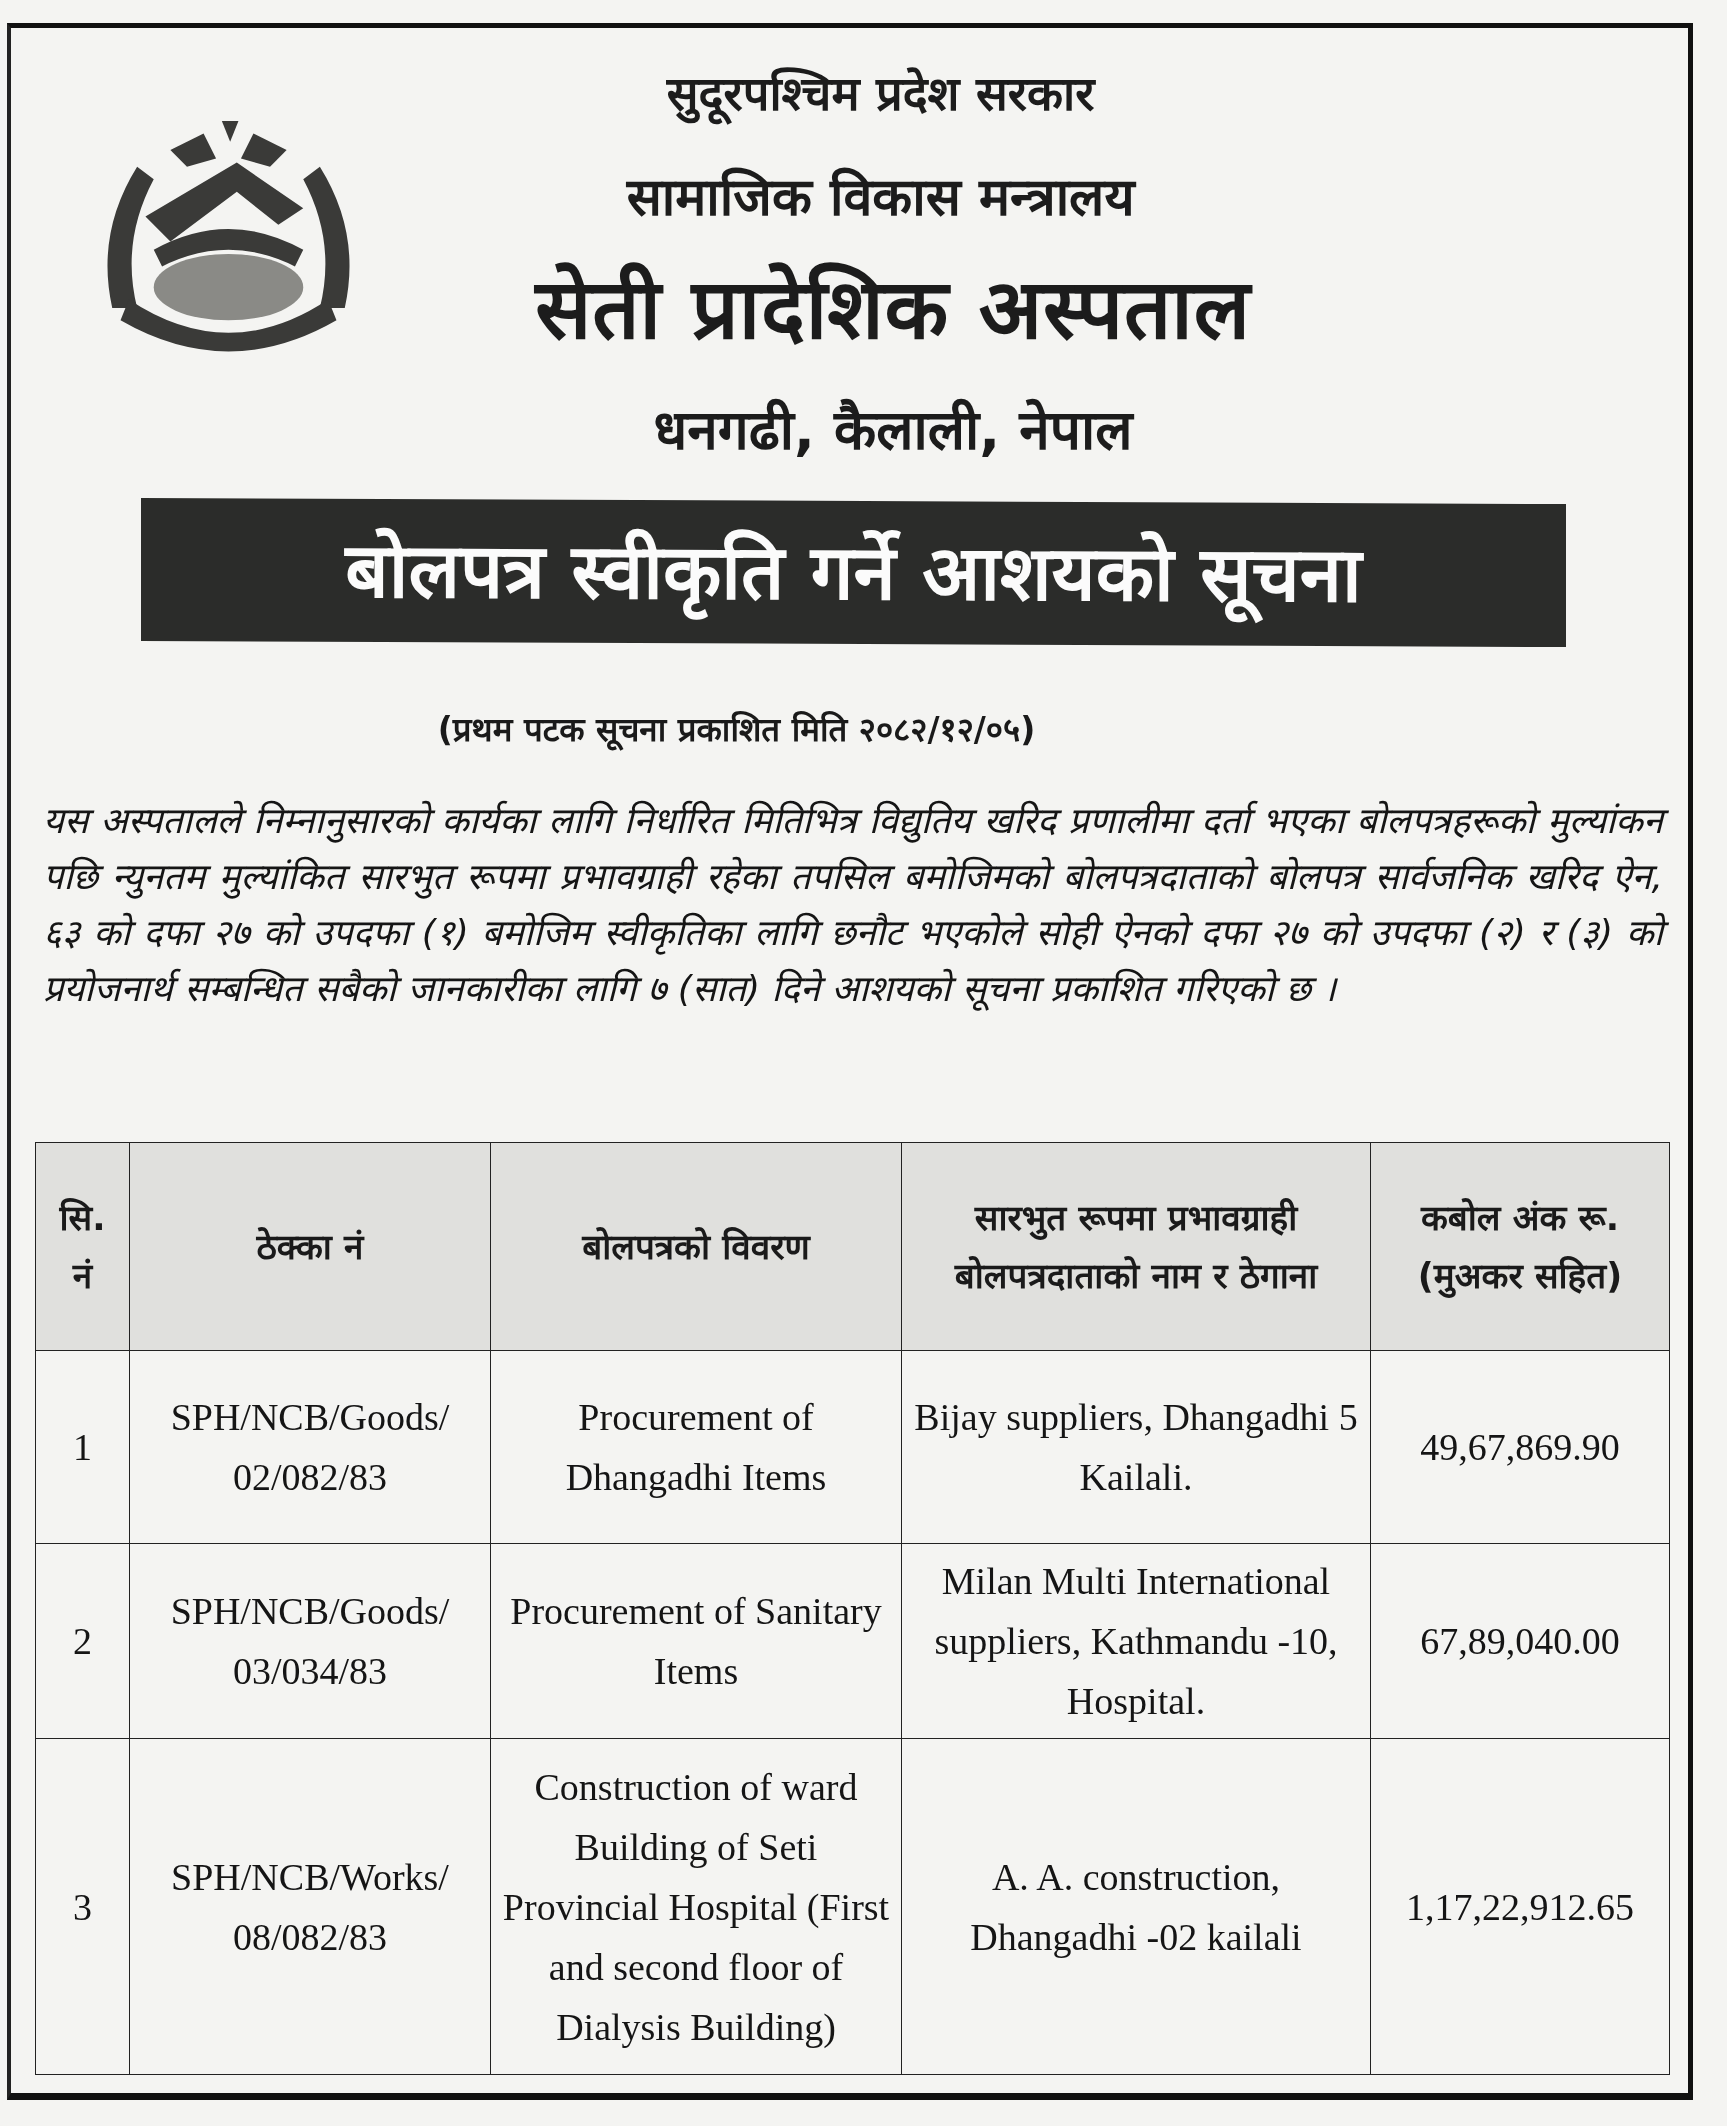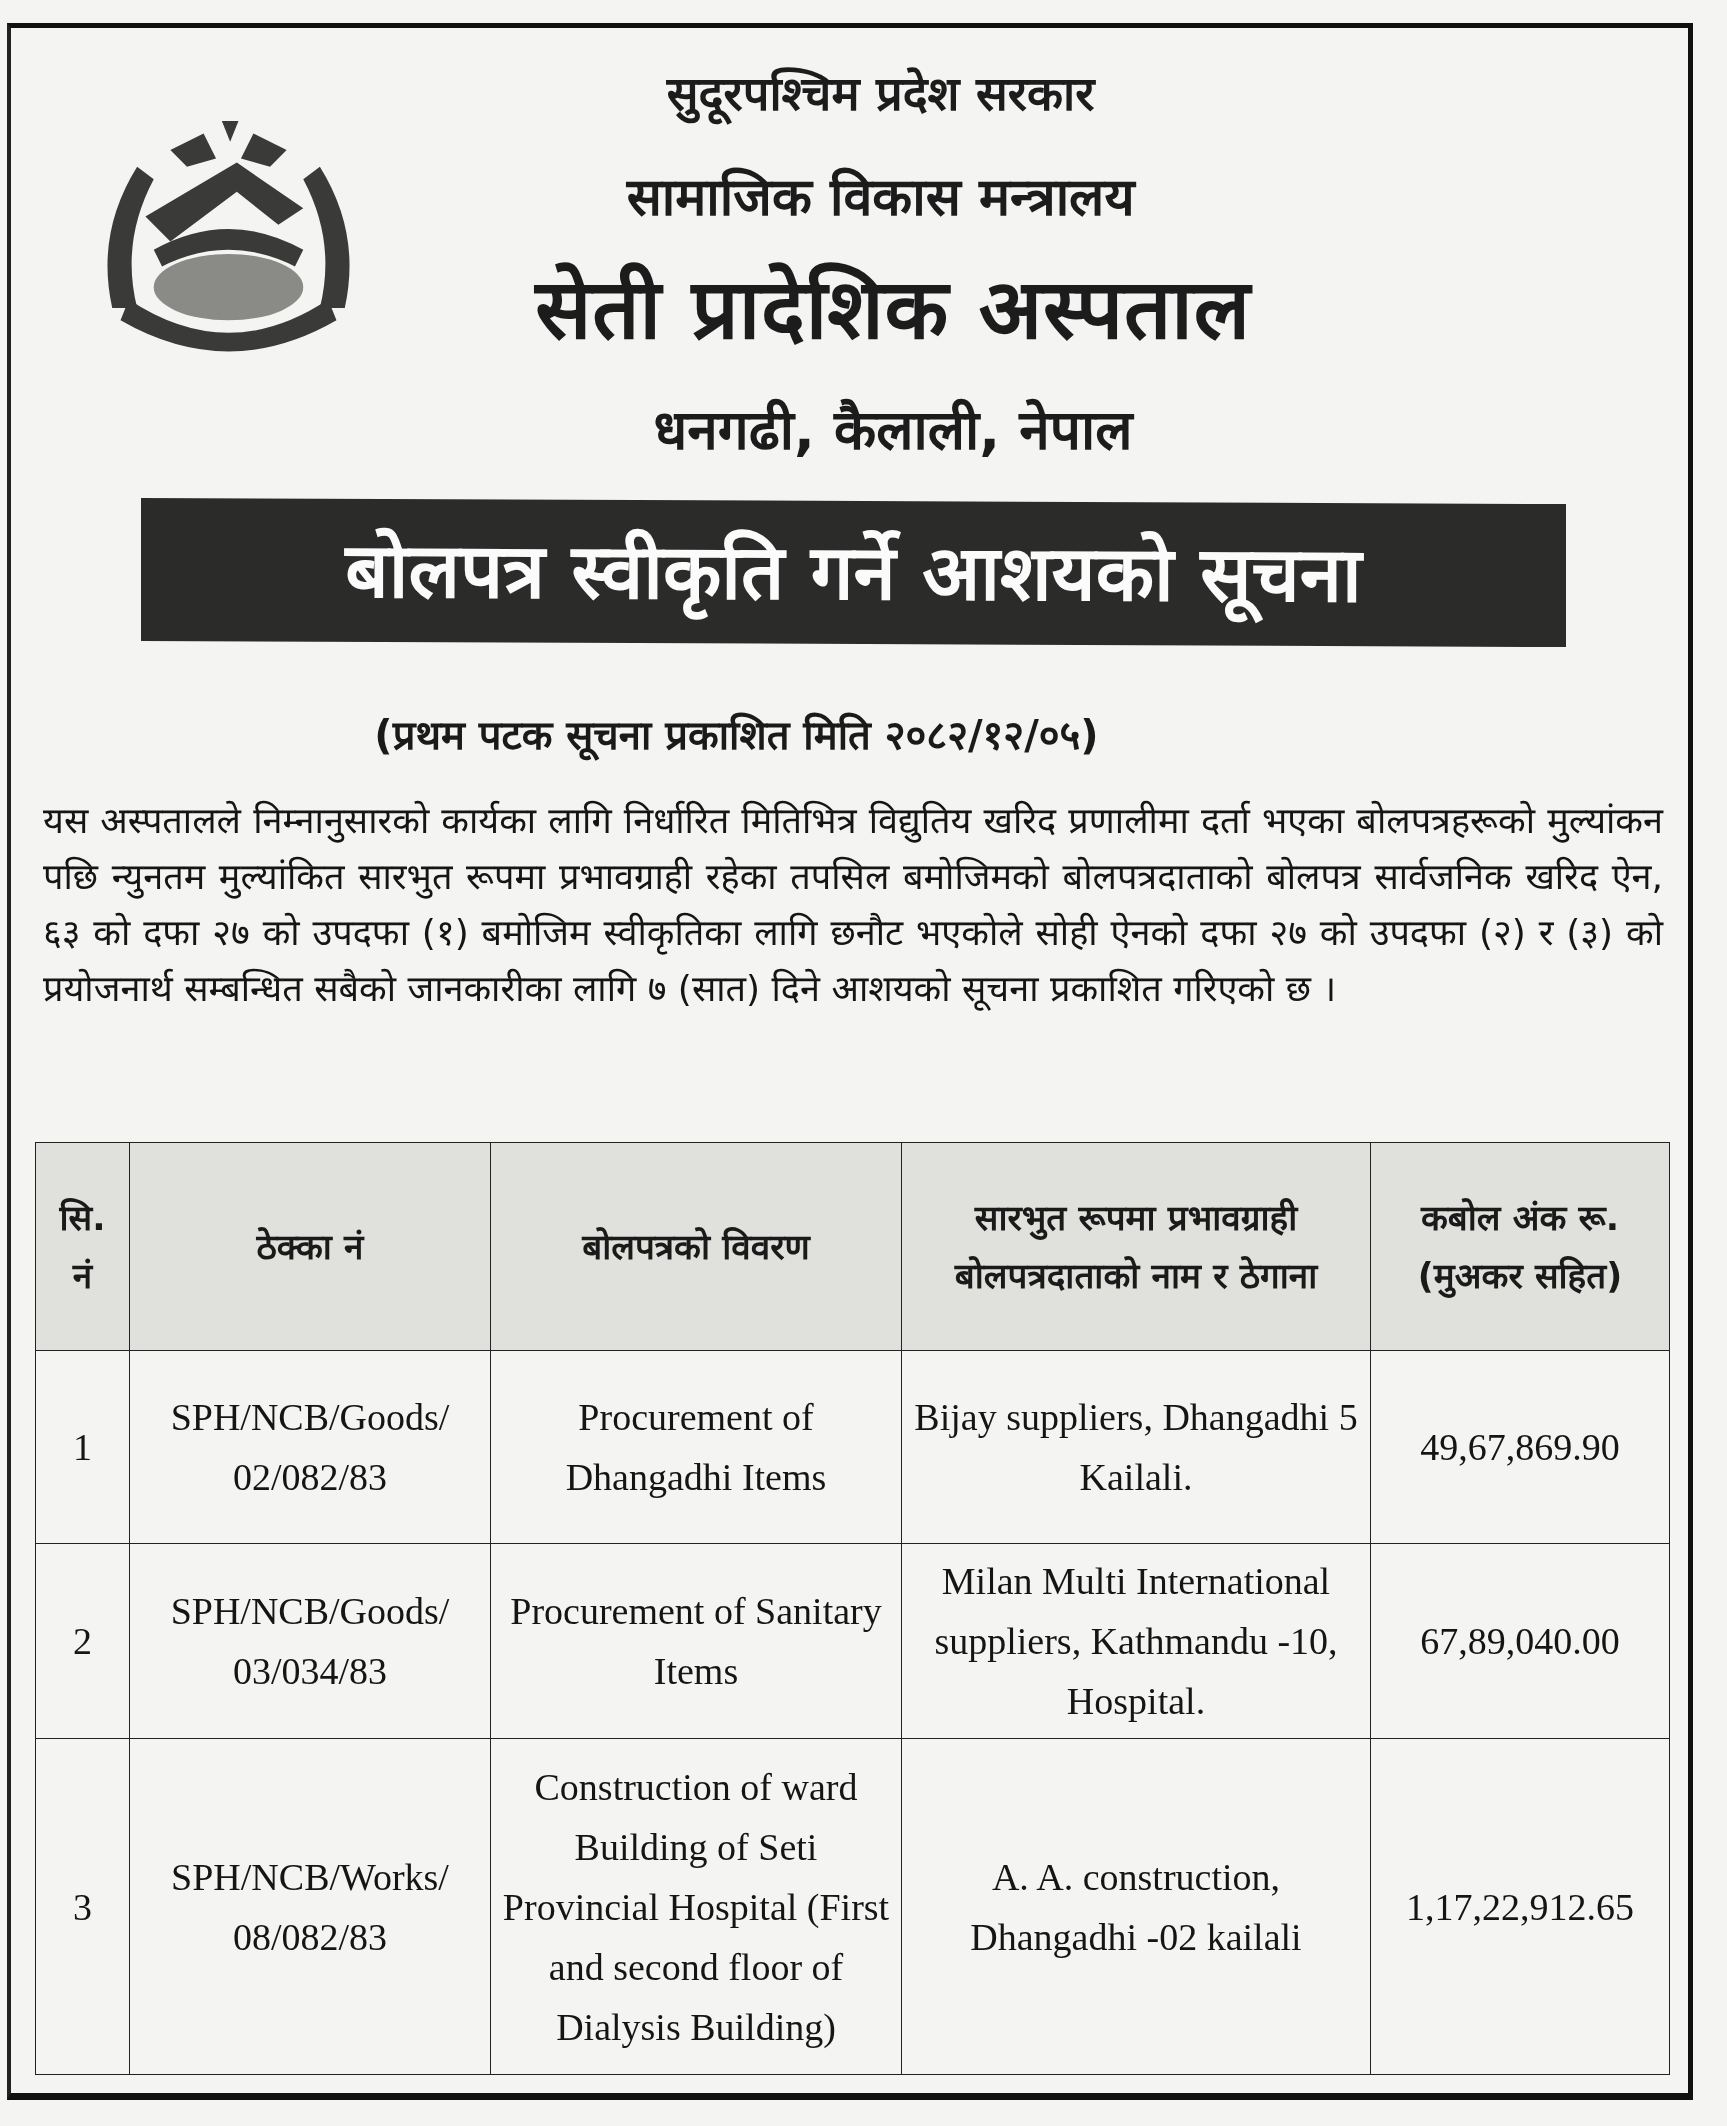--- a/index.html
+++ b/index.html
@@ -22,24 +22,24 @@
   .l1 { top: 60px; font-size: 47px; left: 16.6px; }
   .l2 { top: 159px; font-size: 52px; left: 16.6px; }
   .l3 { top: 249px; font-size: 83px; left: 29px; letter-spacing: 0.8px; }
   .l4 { top: 390px; font-size: 55px; left: 29px; }
   .banner {
     position: absolute; left: 141px; top: 501px; width: 1425px; height: 143px;
     background: #2b2c2a; color: #fbfbfb; text-align: center;
     font-size: 76px; font-weight: bold; line-height: 143px;
     transform: skewY(0.25deg);
   }
-  .subdate { position: absolute; left: 0; top: 706px; width: 1440px; text-align: center; font-size: 40px; font-weight: bold; padding-left: 33px; box-sizing: border-box; }
+  .subdate { position: absolute; left: 0; top: 706px; width: 1440px; text-align: center; font-size: 33px; font-weight: bold; padding-left: 33px; box-sizing: border-box; }
   .para {
     position: absolute; left: 43px; top: 793px; width: 1620px;
-    font-size: 36px; line-height: 56px; text-align: justify; color: #151515;
+    font-size: 36px; line-height: 56px; text-align: justify; color: #151515; font-style: italic;
   }
   table.tbl {
     position: absolute; left: 35px; top: 1142px; width: 1635px; height: 932px;
     border-collapse: collapse; table-layout: fixed; border-radius: 23px;
   }
   .tbl th, .tbl td { border: 1.7px solid #222; text-align: center; vertical-align: middle; padding: 6.6px 8.3px; }
   .tbl th { background: #e0e0dd; font-size: 35px; font-weight: bold; line-height: 58px; font-family: "DejaVu Sans", sans-serif; }
   .tbl td { font-family: "Liberation Serif", serif; font-size: 38px; line-height: 60px; color: #151515; }
   .tbl thead tr { height: 208px; }
   .r1 { height: 193px; } .r2 { height: 195px; } .r3 { height: 336px; }

